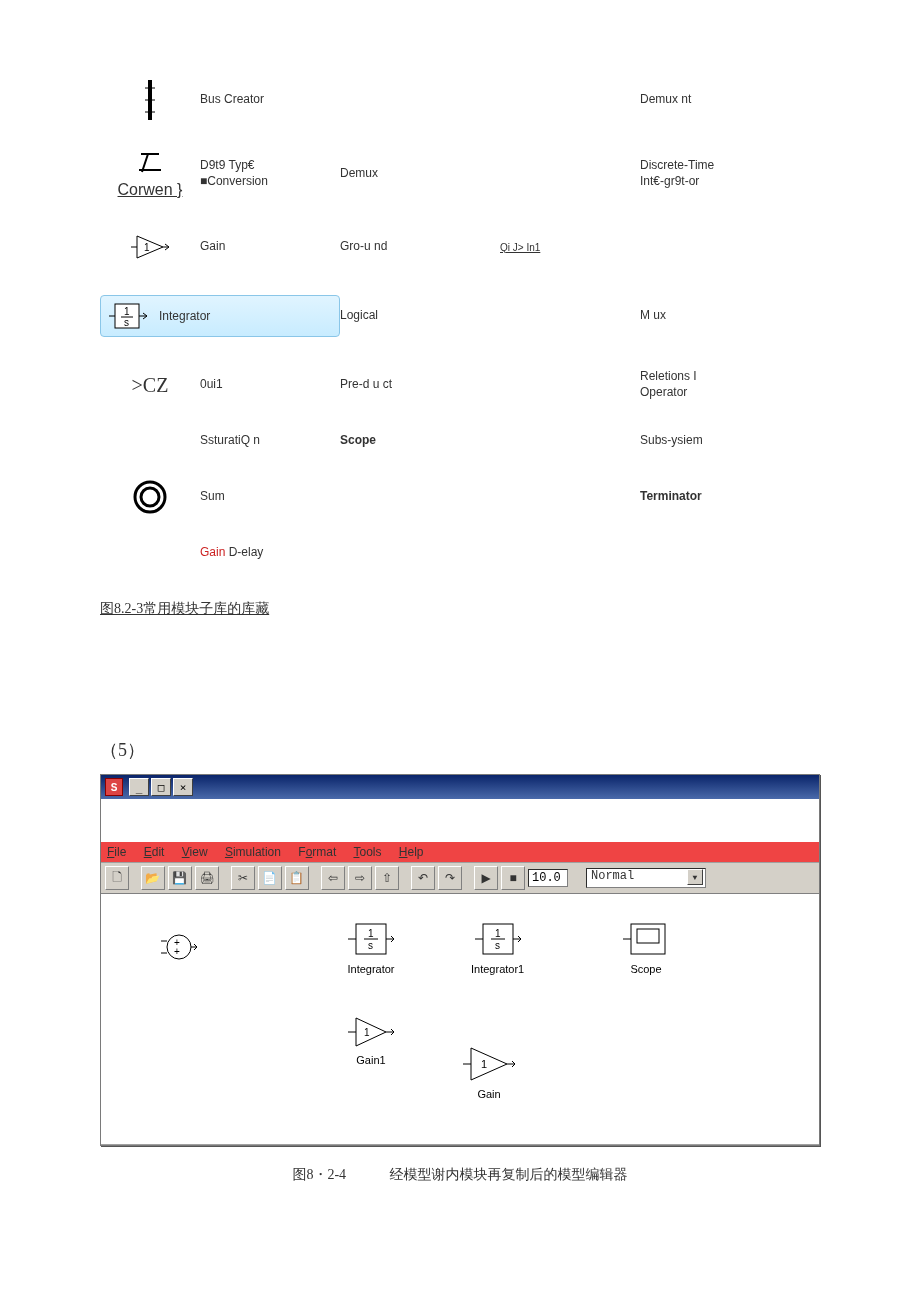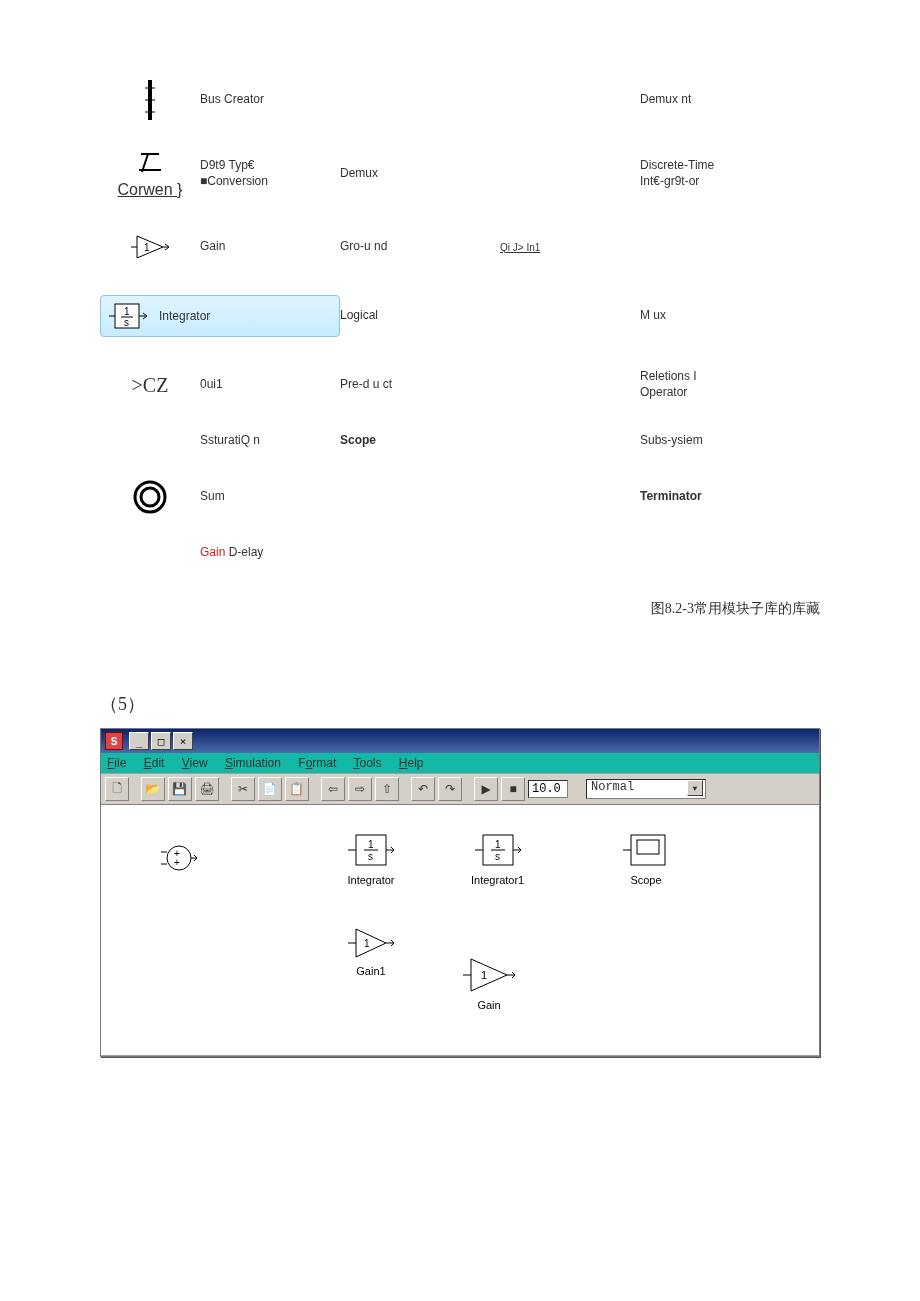--- a/index.html
+++ b/index.html
@@ -31,24 +31,25 @@
     background: linear-gradient(#e0f4ff,#c8ecff);
     border: 1px solid #8ac6e8;
     border-radius: 4px;
     padding: 4px 6px;
     display:flex;
     align-items:center;
   }
   .selected-block svg { margin-right:8px; }
 
   .caption {
-    text-align:right;
+    text-align:left;
     font-family: "SimSun","Songti SC",serif;
     font-size:14px;
-    margin:40px 0 74px 0;
+    margin:40px 0 120px 0;
+    text-decoration:underline;
   }
   .caption2 {
     text-align:center;
     font-family: "SimSun","Songti SC",serif;
     font-size:14px;
     margin-top:20px;
   }
   .caption2 span:last-child { margin-left:40px; }
 
   .sec-num {
@@ -83,25 +84,26 @@
   .wbtns { display:flex; gap:2px; }
   .wbtn {
     width:18px; height:16px;
     background:#d4d0c8;
     border:1px solid #fff;
     border-right-color:#404040; border-bottom-color:#404040;
     font-family:monospace;font-size:11px;
     display:flex;align-items:center;justify-content:center;color:#000;
   }
   .menubar {
-    background:#14b8a6;
+    background:#ef4444;
     padding:3px 6px;
     font-family:"Tahoma",sans-serif;
     font-size:12px;
     border-bottom:1px solid #a0a0a0;
+    margin-top:43px;
   }
   .menubar span { margin-right:14px; }
   .menubar span u { text-decoration:underline; }
   .toolbar {
     background:#d4d0c8;
     padding:3px 4px;
     display:flex;
     align-items:center;
     gap:3px;
     border-bottom:1px solid #808080;
@@ -393,14 +395,18 @@
             <line x1="2" y1="20" x2="10" y2="20" stroke="#000"></line>
             <line x1="46" y1="20" x2="54" y2="20" stroke="#000"></line>
             <polyline points="51,17 54,20 51,23" fill="none" stroke="#000"></polyline>
           </svg>
       <div>Gain</div>
     </div>
   </div>
 
 </div>
 
-
+<div class="caption2">
+  <span>图8・2-4</span>
+  <span>经模型谢内模块再复制后的模型编辑器</span>
 </div>
 
+</div>
+
 </body></html>

